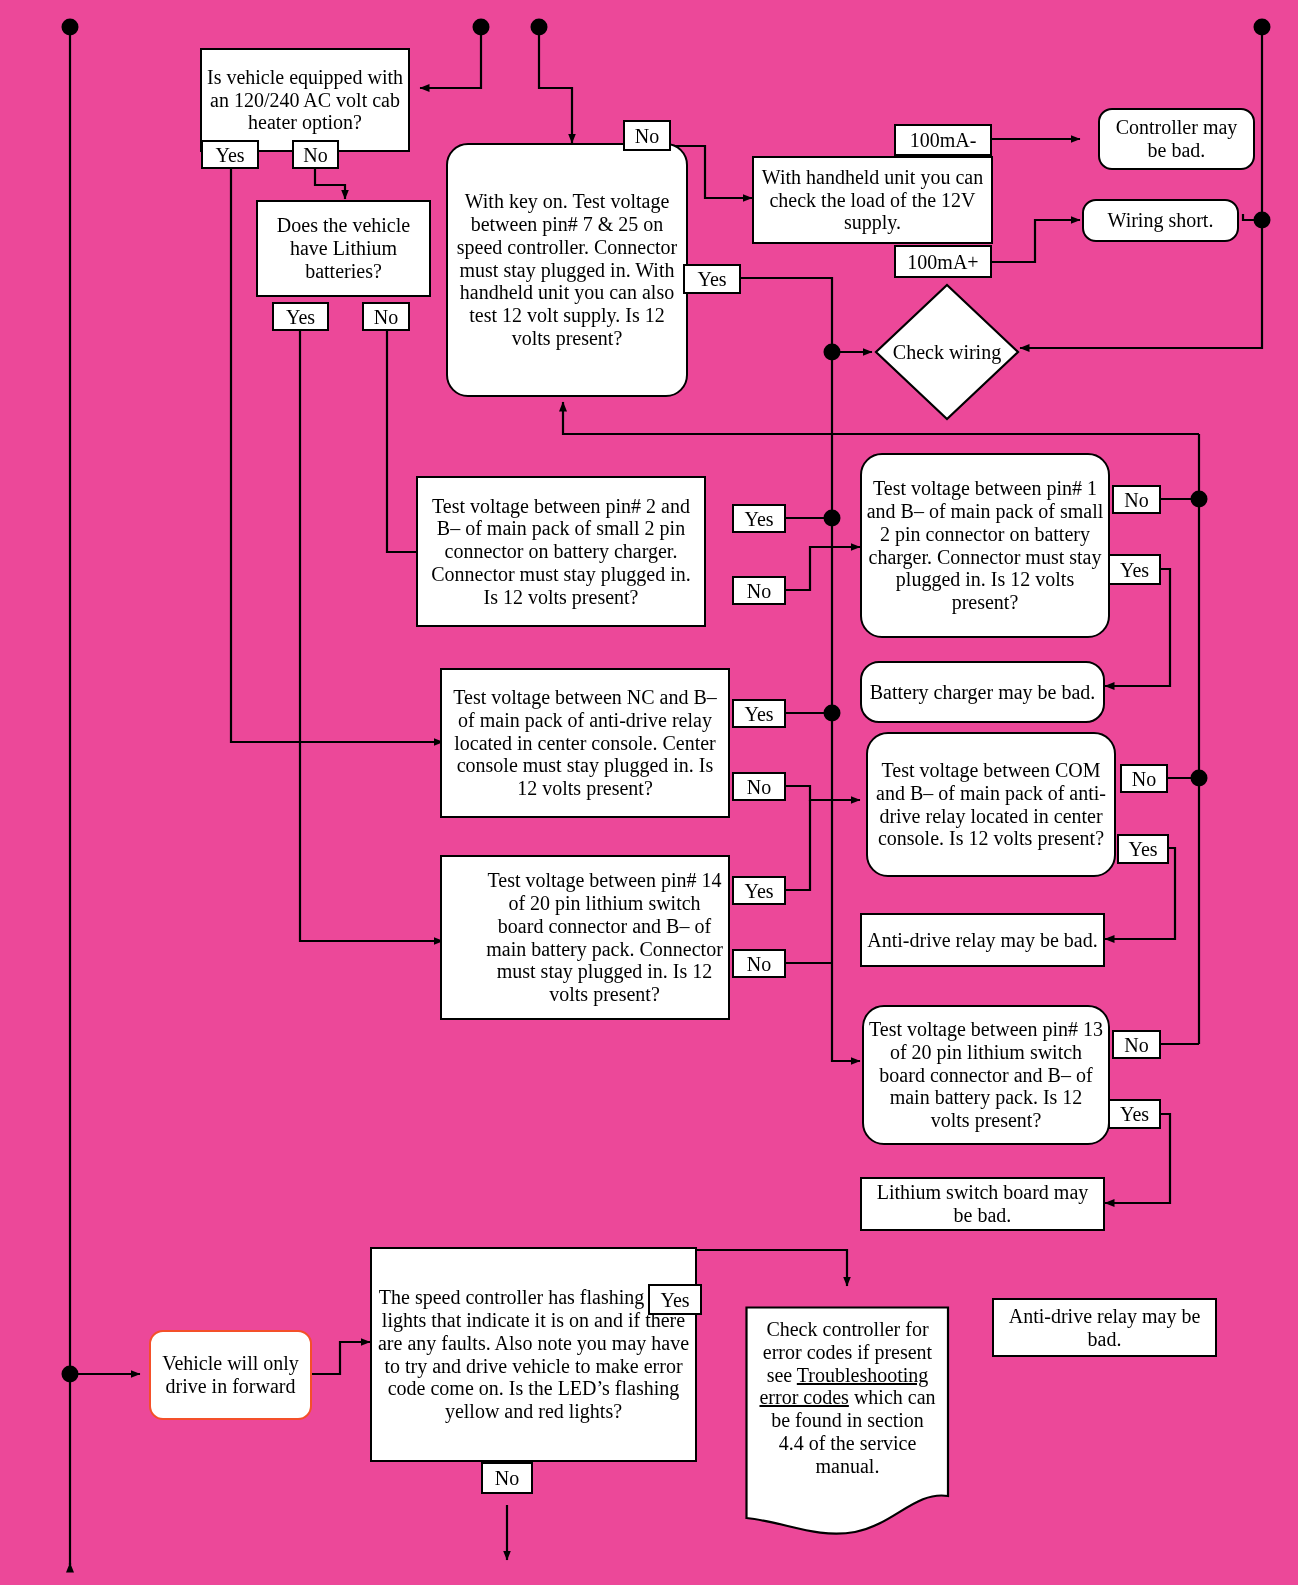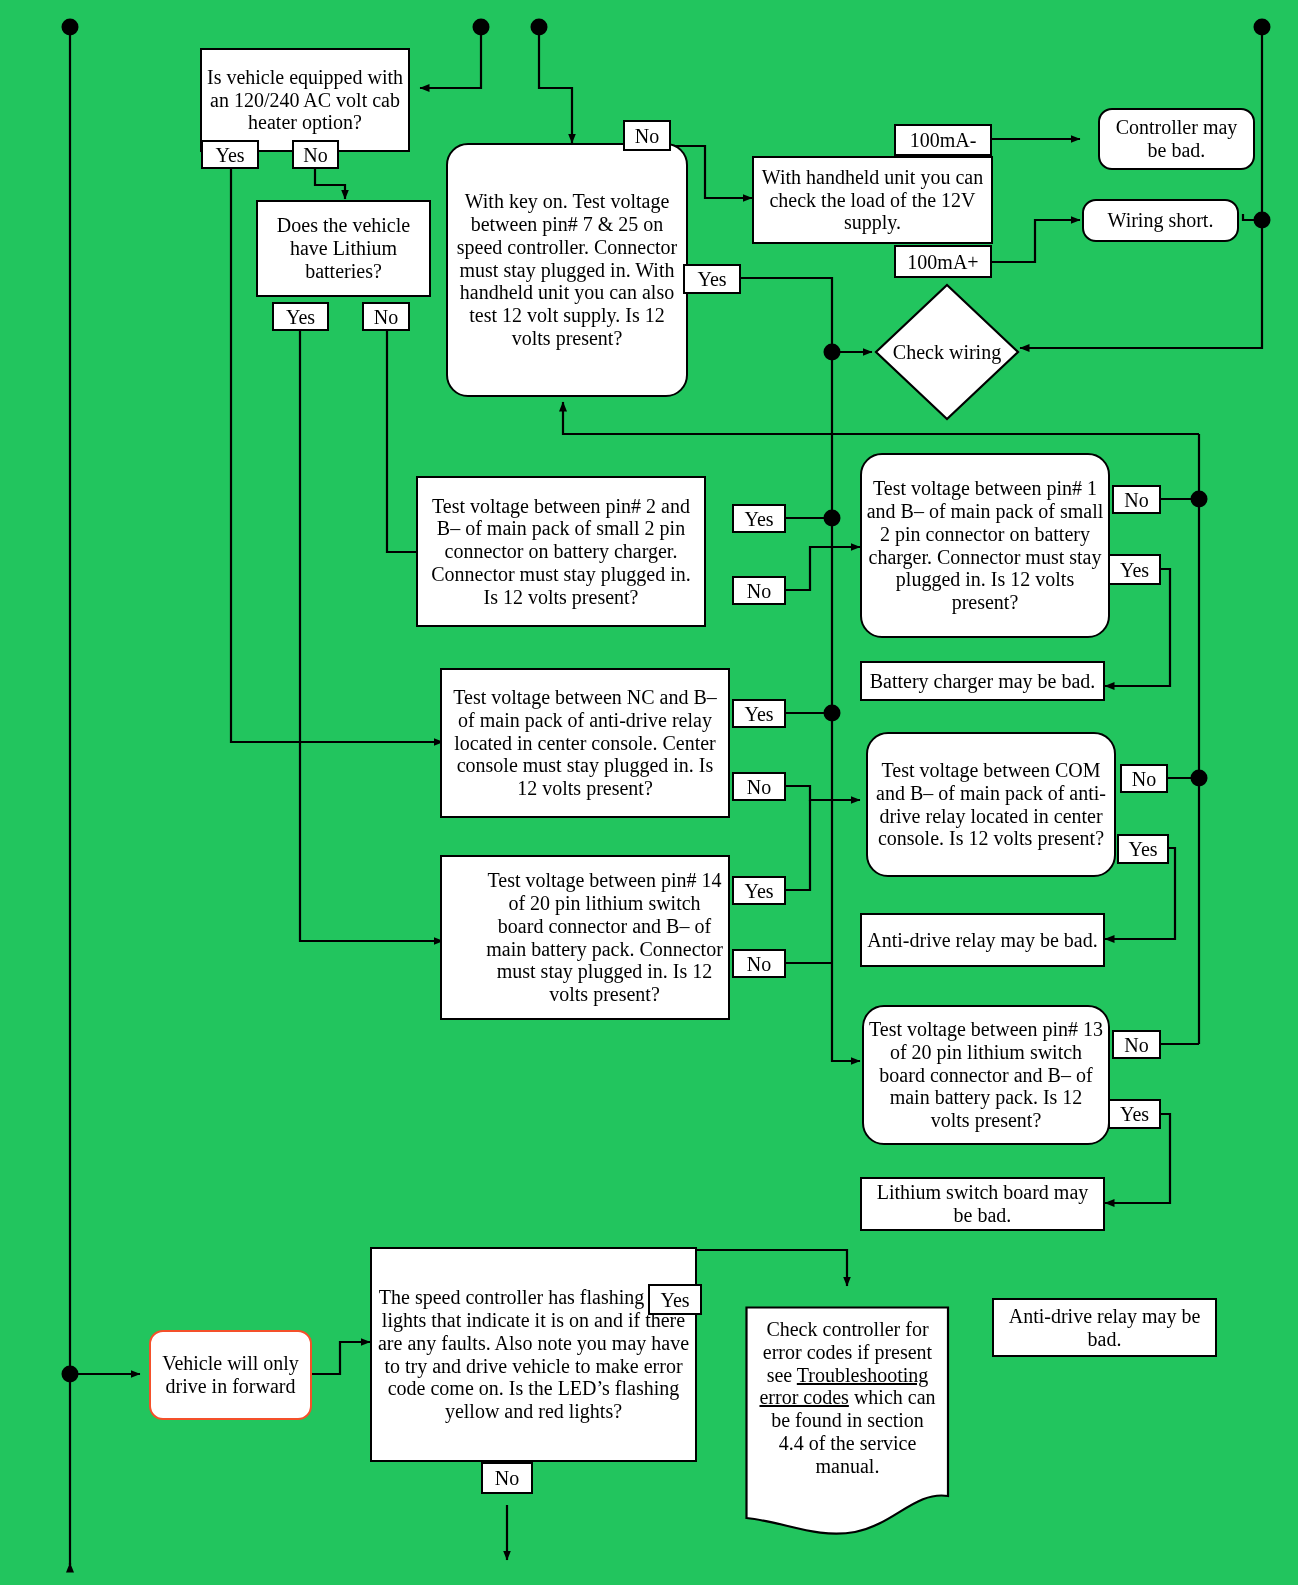--- a/index.html
+++ b/index.html
@@ -4,21 +4,21 @@
 <style>
   html, body {
     margin: 0;
     padding: 0;
     background: #ffffff;
   }
   #canvas {
     position: relative;
     width: 1298px;
     height: 1585px;
-    background: #22c55e;
+    background: #ec4899;
     font-family: "Liberation Serif", "DejaVu Serif", serif;
     overflow: hidden;
   }
   .node {
     position: absolute;
     box-sizing: border-box;
     border: 2px solid #000000;
     background: #ffffff;
     display: flex;
     align-items: center;
@@ -244,21 +244,21 @@
     <span>Test voltage between pin# 1 and B– of main pack of small 2 pin connector on battery charger. Connector must stay plugged in. Is 12 volts present?</span>
   </div>
 
   <div class="label fs20" style="left:1112px; top:485px; width:49px; height:29px;">
     <span>No</span>
   </div>
   <div class="label fs20" style="left:1108px; top:554px; width:53px; height:31px;">
     <span>Yes</span>
   </div>
 
-  <div class="node fs20" style="left:860px; top:661px; width:245px; height:40px;">
+  <div class="node fs20" style="left:860px; top:661px; width:245px; height:62px;border-radius:19px;">
     <span>Battery charger may be bad.</span>
   </div>
 
   <div class="node fs20" style="left:440px; top:668px; width:290px; height:150px;">
     <span>Test voltage between NC and B– of main pack of anti-drive relay located in center console. Center console must stay plugged in. Is 12 volts present?</span>
   </div>
 
   <div class="label fs20" style="left:732px; top:699px; width:54px; height:29px;">
     <span>Yes</span>
   </div>

